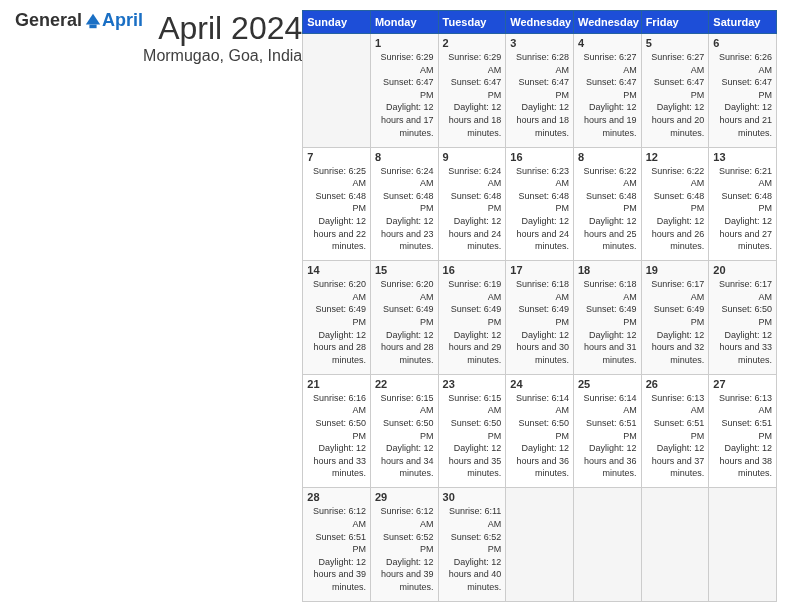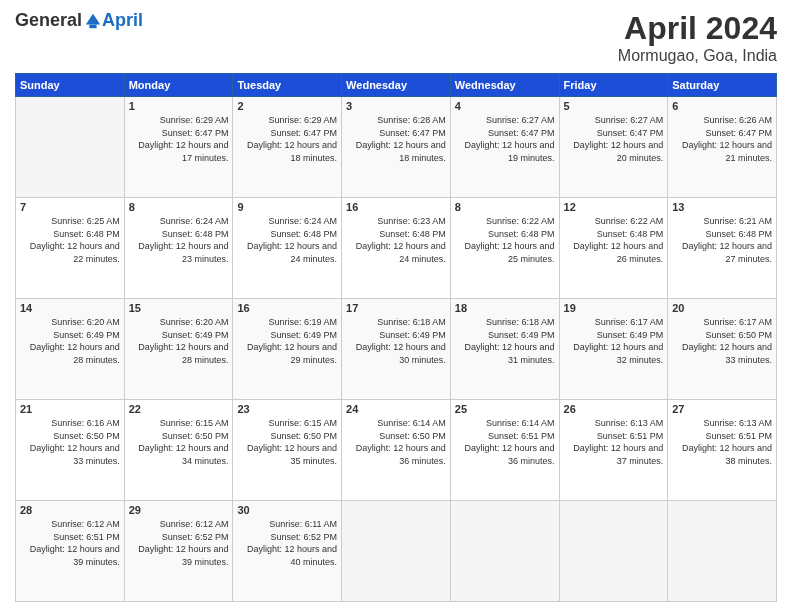--- a/index.html
+++ b/index.html
@@ -8,21 +8,21 @@
       background: #fff;
       width: 792px;
       height: 612px;
       overflow: hidden;
     }
     .page {
       width: 792px;
       height: 612px;
       padding: 10px 15px;
       display: flex;
-      flex-direction: column;
+      flex-direction: row;
     }
     .header {
       display: flex;
       justify-content: space-between;
       align-items: flex-start;
       margin-bottom: 8px;
     }
     .logo {
       display: flex;
       flex-direction: column;
@@ -40,21 +40,21 @@
     .logo-icon {
       width: 18px;
       height: 18px;
       margin-left: 2px;
     }
     .title-block {
       text-align: right;
     }
     .title-block h1 {
       font-size: 32px;
-      font-weight: bold;
+      font-weight: normal;
       color: #333;
     }
     .title-block h2 {
       font-size: 16px;
       font-weight: normal;
       color: #404040;
     }
     .calendar {
       flex: 1;
       border: 1px solid #ccc;

